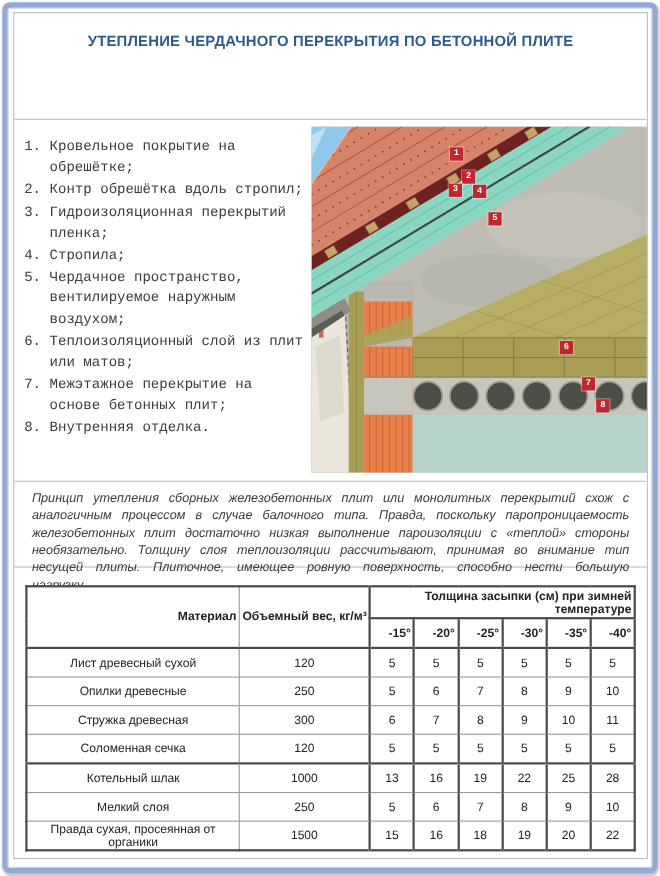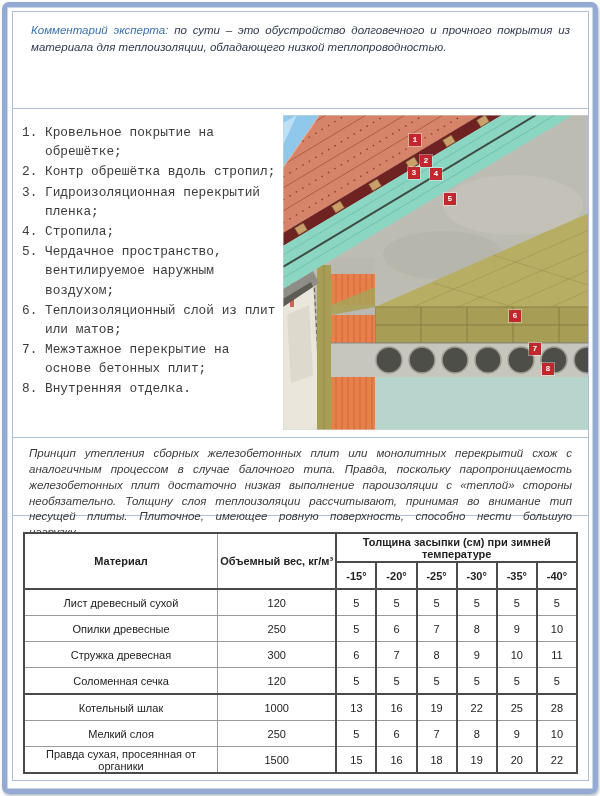--- a/index.html
+++ b/index.html
@@ -65,33 +65,33 @@
     border:2px solid #4a4a4a;table-layout:fixed;
   }
   .materials th,.materials td{
     border:1px solid #9a9a9a;text-align:center;vertical-align:middle;
     padding:0 2px;height:25px;background:#fff;font-weight:normal;
   }
   .materials th{font-weight:bold;}
   .materials .col-material{width:34%;}
   .materials .col-weight{width:20.5%;border-left:1px solid #555;}
   .materials .col-temp{width:7.58%;border-left:2px solid #4a4a4a;border-radius:12px;}
-  .materials thead th{border-bottom:2px solid #4a4a4a;}
+  .materials thead th{border-bottom:2px solid #4a4a4a;text-align:right;}
   .materials thead .group-head{height:27px;border-left:2px solid #4a4a4a;}
   .materials tr.thick-top td{border-top:2px solid #4a4a4a;margin-left:32px;}
 </style>
 </head>
 <body>
 
 <div class="frame"></div>
 
 <div class="inner">
 
   <div class="section sec-header">
-    <p class="expert-comment"><span class="lead">Комментарий эксперта:</span><span> по сути – это обустройство долговечного и прочного покрытия из материала для теплоизоляции, обладающего низкой теплопроводностью.</span></p>
+    <div class="page-title">УТЕПЛЕНИЕ ЧЕРДАЧНОГО ПЕРЕКРЫТИЯ ПО БЕТОННОЙ ПЛИТЕ</div>
   </div>
 
   <div class="section sec-content">
     <ol class="layers-list">
         <li>Кровельное покрытие на обрешётке;</li>
         <li>Контр обрешётка вдоль стропил;</li>
         <li>Гидроизоляционная перекрытий пленка;</li>
         <li>Стропила;</li>
         <li>Чердачное пространство, вентилируемое наружным воздухом;</li>
         <li>Теплоизоляционный слой из плит или матов;</li>

